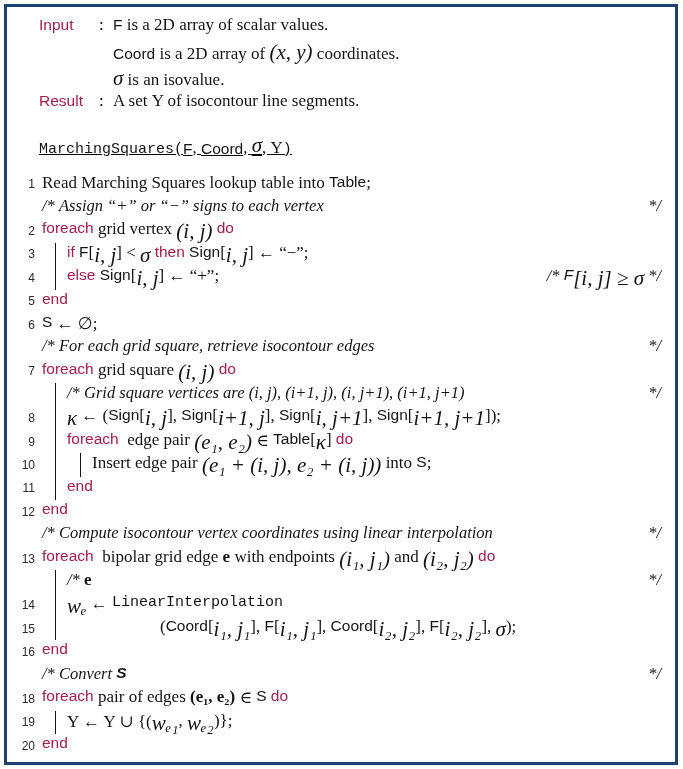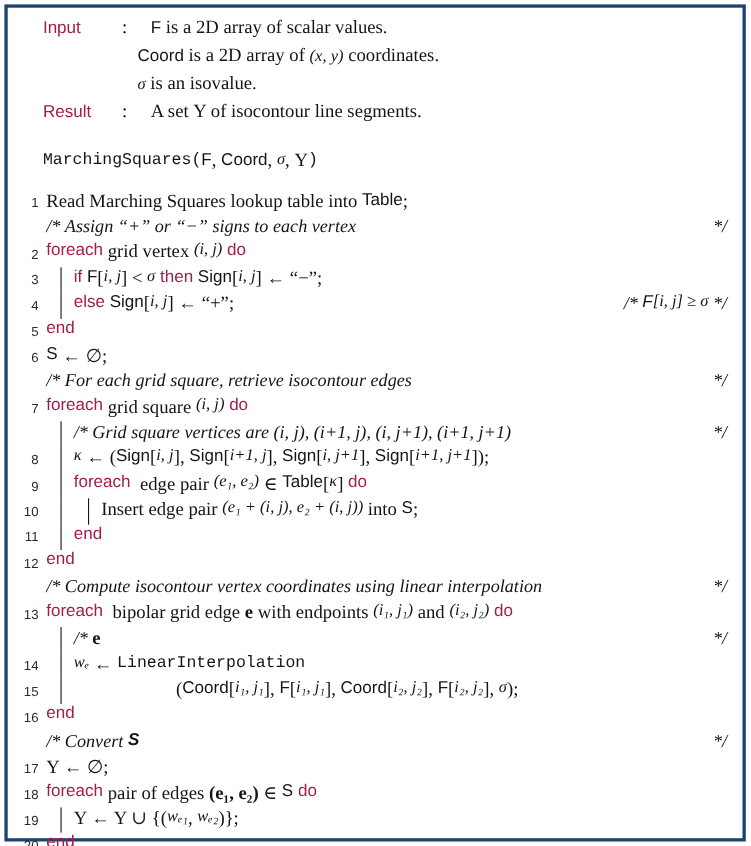--- a/index.html
+++ b/index.html
@@ -16,44 +16,44 @@
     box-sizing: border-box;
     padding: 8px 8px 2px 3px;
   }
   
   .hdr-row {
     display: flex;
     align-items: baseline;
     margin-left: 29px;
     height: 25.4px;
     white-space: pre;
-    gap: 12px;
   }
   .hdr-label {
     font-family: "Liberation Sans", sans-serif;
     font-size: 15.5px;
     color: var(--kw-color, #a31d4c);
     width: 60px;
     flex: none;
   }
   .hdr-colon {
     font-family: "Liberation Serif", "DejaVu Serif", serif;
     font-size: 17px;
     width: 14px;
     flex: none;
   }
   .hdr-indent { width: 74px; flex: none; }
   .sig-row {
     display: flex;
-    align-items: center;
+    align-items: flex-end;
     margin-left: 29px;
     margin-top: 17px;
     margin-bottom: 15px;
     height: 24px;
     white-space: pre;
+    text-decoration: underline;
   }
   
   .line {
     display: flex;
     align-items: stretch;
     height: 23.4px;
   }
   .num {
     flex: none;
     width: 25px;
@@ -76,21 +76,21 @@
     flex: none;
     align-self: stretch;
     border-left: 1.5px solid #161616;
     margin-left: 13px;
     margin-right: 11px;
   }
   .extra { flex: none; width: 93px; }
   .spacer { flex: 1; min-width: 12px; }
   
   .s-rm  { font-family: "Liberation Serif", "DejaVu Serif", serif; font-size: 17px; color: var(--text-color, #141414); }
-  .s-it  { font-family: "Liberation Serif", "DejaVu Serif", serif; font-style: italic; font-size: 15px; color: var(--text-color, #141414); }
+  .s-it  { font-family: "Liberation Serif", "DejaVu Serif", serif; font-style: italic; font-size: 21px; color: var(--text-color, #141414); }
   .s-bf  { font-family: "Liberation Serif", "DejaVu Serif", serif; font-weight: bold; font-size: 17px; color: var(--text-color, #141414); }
   .s-sf  { font-family: "Liberation Sans", sans-serif; font-size: 15.5px; color: var(--text-color, #141414); }
   .s-sfi { font-family: "Liberation Sans", sans-serif; font-style: italic; font-size: 15.5px; color: var(--text-color, #141414); }
   .s-sfb { font-family: "Liberation Sans", sans-serif; font-style: italic; font-weight: bold; font-size: 15.5px; color: var(--text-color, #141414); }
   .s-kw  { font-family: "Liberation Sans", sans-serif; font-size: 15.5px; color: var(--kw-color, #a31d4c); }
   .s-tt  { font-family: "Liberation Mono", "DejaVu Sans Mono", monospace; font-size: 15px; color: var(--text-color, #141414); }
   .s-cm  { font-family: "Liberation Serif", "DejaVu Serif", serif; font-style: italic; font-size: 16.5px; color: var(--text-color, #141414); }
 </style>
 </head>
 <body>
@@ -201,24 +201,20 @@
       </div>
       <div class="line">
         <span class="num">16</span>
         <div class="content"><span class="s-kw">end</span></div>
       </div>
       <div class="line">
         <span class="num"></span>
         <div class="content"><span class="s-cm">/* </span><span class="s-cm">Convert </span><span class="s-sfb">S</span><span class="spacer"></span><span class="s-cm">*/</span></div>
       </div>
       <div class="line">
-        <span class="num">17</span>
-        <div class="content"><span class="s-rm">Υ ← ∅;</span></div>
-      </div>
-      <div class="line">
         <span class="num">18</span>
         <div class="content"><span class="s-kw">foreach</span><span class="s-rm"> pair of edges </span><span class="s-bf">(e₁, e₂)</span><span class="s-rm"> ∈ </span><span class="s-sf">S</span><span class="s-rm"> </span><span class="s-kw">do</span></div>
       </div>
       <div class="line">
         <span class="num">19</span>
         <div class="content"><span class="bar"></span><span class="s-rm">Υ ← Υ ∪ {(</span><span class="s-it">wₑ₁</span><span class="s-rm">, </span><span class="s-it">wₑ₂</span><span class="s-rm">)};</span></div>
       </div>
       <div class="line">
         <span class="num">20</span>
         <div class="content"><span class="s-kw">end</span></div>

